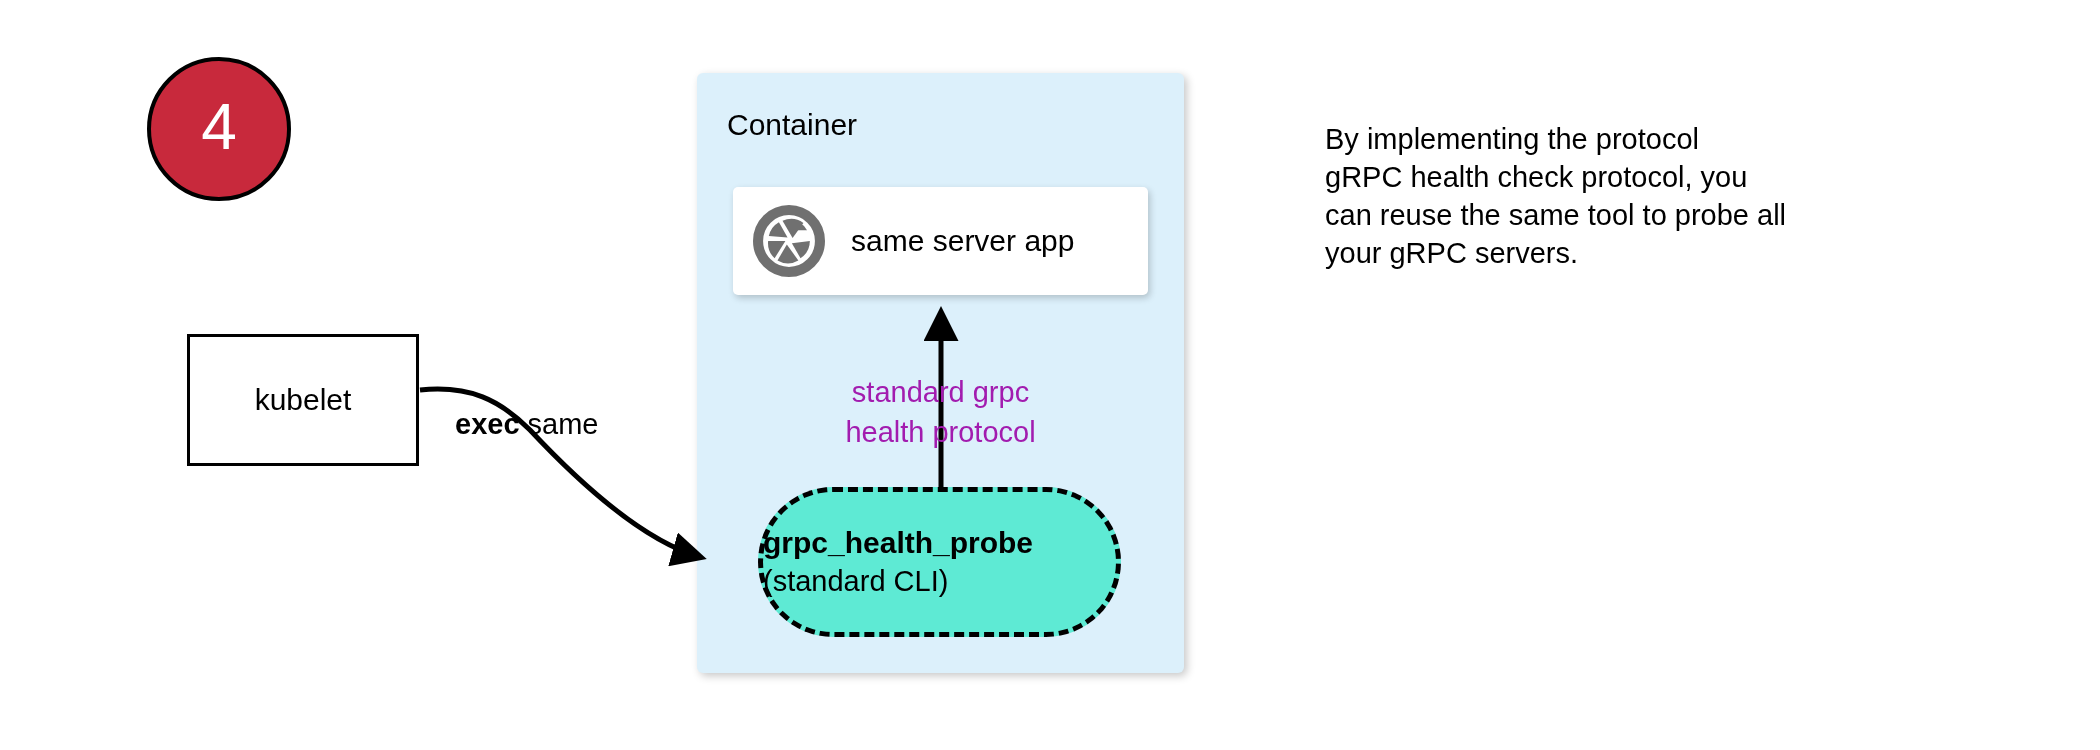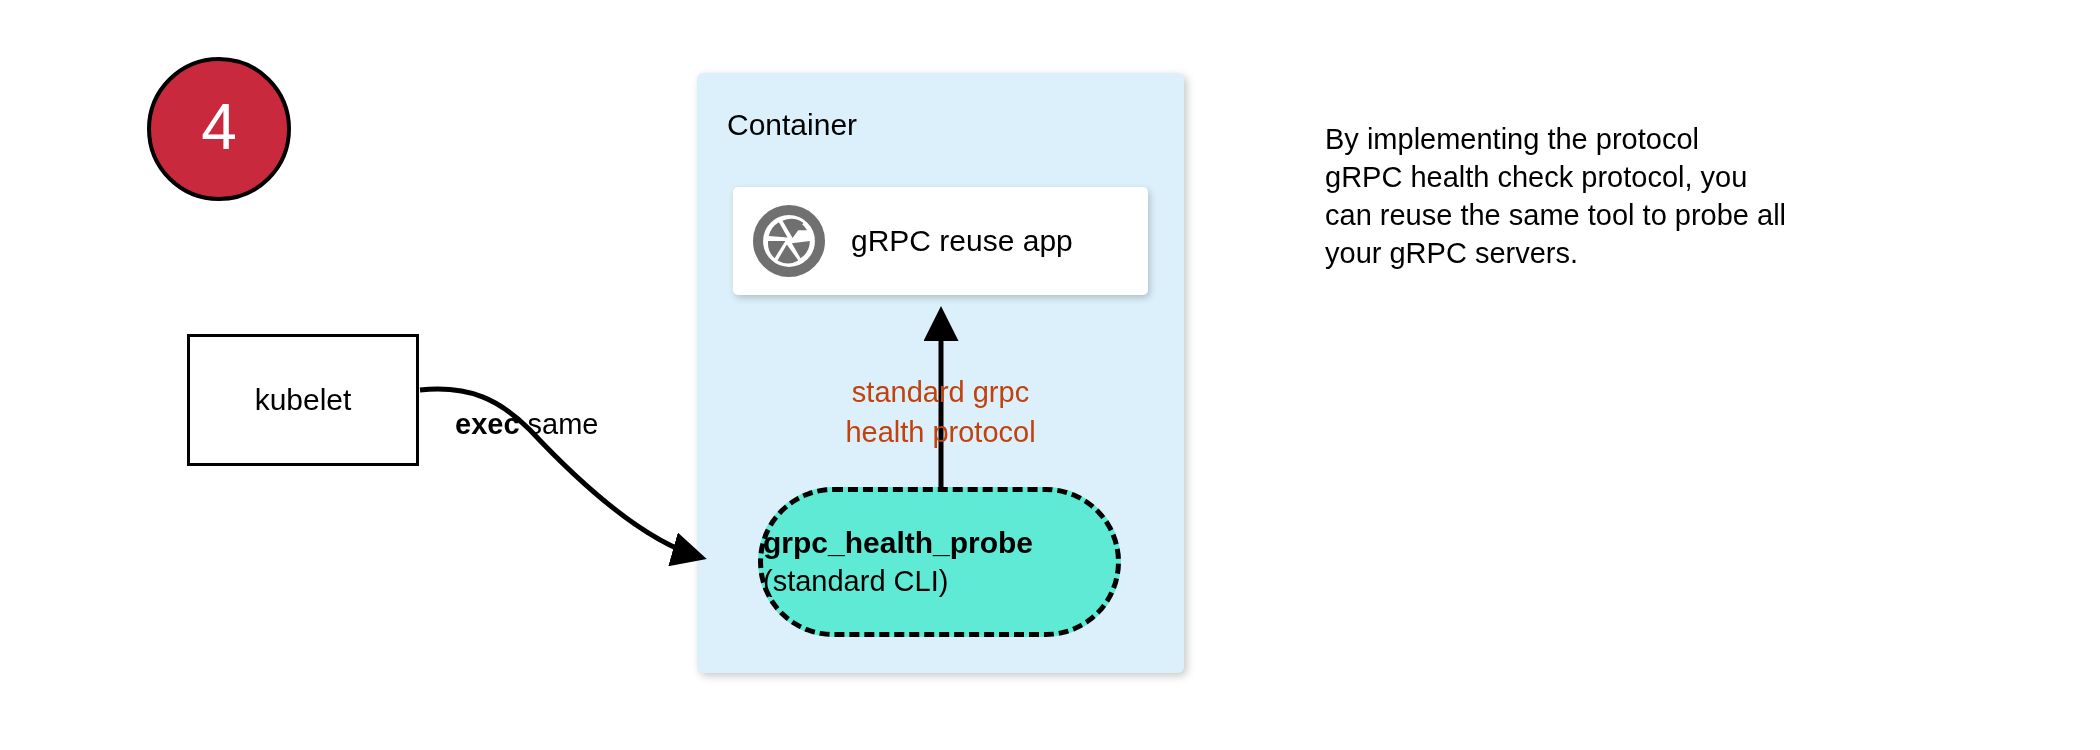--- a/index.html
+++ b/index.html
@@ -126,21 +126,21 @@
 
   
   .protocol-label {
     position: absolute;
     left: 697px;
     top: 372px;
     width: 487px;
     text-align: center;
     font-size: 29px;
     line-height: 40px;
-    color: #c2410c;
+    color: #a21caf;
     z-index: 5;
   }
 
   
   .probe-pill {
     position: absolute;
     left: 758px;
     top: 487px;
     width: 363px;
     height: 150px;
@@ -212,21 +212,21 @@
         <g fill="#707070">
           <path d="M50 21 A29 29 0 0 1 75 35 L50 35 Z"></path>
           <path d="M79 50 A29 29 0 0 1 66 74 L54 53 Z"></path>
           <path d="M63 77 A29 29 0 0 1 34 77 L47 55 Z"></path>
           <path d="M30 74 A29 29 0 0 1 21 50 L45 50 Z"></path>
           <path d="M22 43 A29 29 0 0 1 36 24 L48 45 Z"></path>
           <path d="M41 22 A29 29 0 0 1 70 25 L55 46 Z"></path>
         </g>
       </svg>
     </span>
-    <span class="server-card-label">gRPC reuse app</span>
+    <span class="server-card-label">same server app</span>
   </div>
 
   <div class="protocol-label">
     <span>standard grpc</span><br>
     <span>health protocol</span>
   </div>
 
   <div class="probe-pill">
     <span class="probe-pill-title">grpc_health_probe</span>
     <span class="probe-pill-subtitle">(standard CLI)</span>

